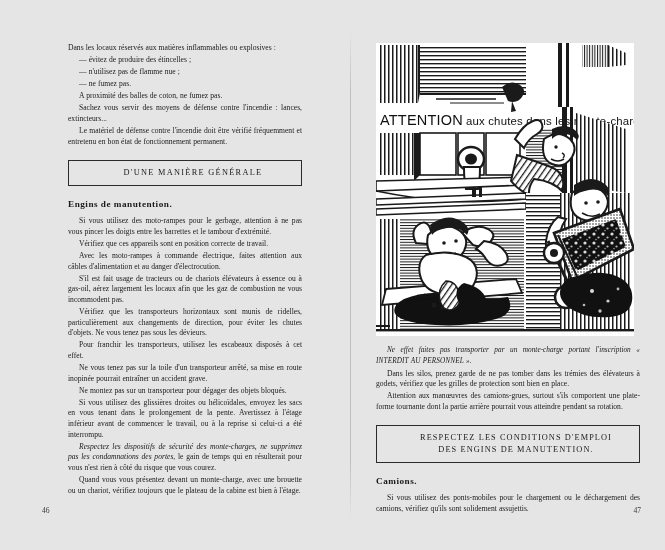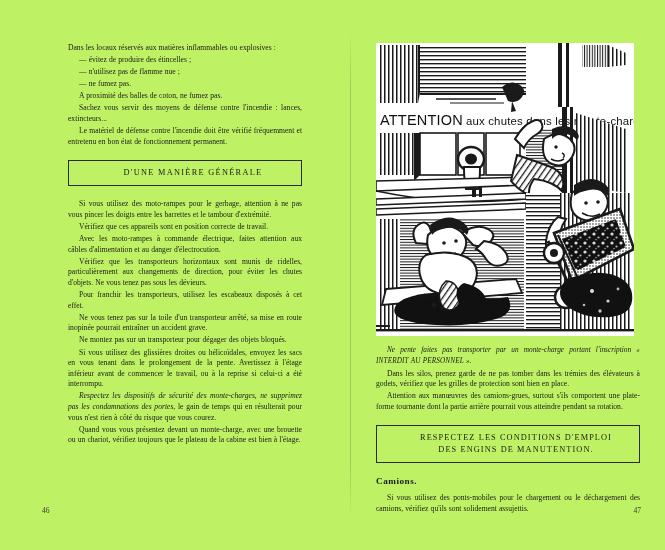--- a/index.html
+++ b/index.html
@@ -11,21 +11,21 @@
     width: 665px;
     height: 550px;
     overflow: hidden;
     font-family: "Liberation Serif", serif;
     color: #1a1a1a;
   }
   .spread {
     position: relative;
     width: 665px;
     height: 550px;
-    background: #bef264;
+    background: #e5e5e5;
   }
   .gutter {
     position: absolute;
     left: 350px;
     top: 30px;
     width: 1px;
     height: 490px;
     background: linear-gradient(to bottom, rgba(0,0,0,0) 0%, rgba(0,0,0,0.16) 12%, rgba(0,0,0,0.16) 88%, rgba(0,0,0,0) 100%);
   }
 
@@ -132,24 +132,26 @@
       <p class="dash">— n'utilisez pas de flamme nue ;</p>
       <p class="dash">— ne fumez pas.</p>
       <p class="indent">A proximité des balles de coton, ne fumez pas.</p>
       <p class="indent">Sachez vous servir des moyens de défense contre l'incendie : lances, extincteurs...</p>
       <p class="indent">Le matériel de défense contre l'incendie doit être vérifié fréquemment et entretenu en bon état de fonctionnement permanent.</p>
 
       <div class="callout">
         <span class="line l1">D'UNE MANIÈRE GÉNÉRALE</span>
       </div>
 
+      <h2 class="section">Engins de manutention.</h2>
 
       <p class="indent">Si vous utilisez des moto-rampes pour le gerbage, attention à ne pas vous pincer les doigts entre les barrettes et le tambour d'extrémité.</p>
       <p class="indent">Vérifiez que ces appareils sont en position correcte de travail.</p>
       <p class="indent">Avec les moto-rampes à commande électrique, faites attention aux câbles d'alimentation et au danger d'électrocution.</p>
+      <p class="indent">S'il est fait usage de tracteurs ou de chariots élévateurs à essence ou à gas-oil, aérez largement les locaux afin que les gaz de combustion ne vous incommodent pas.</p>
       <p class="indent">Vérifiez que les transporteurs horizontaux sont munis de ridelles, particulièrement aux changements de direction, pour éviter les chutes d'objets. Ne vous tenez pas sous les dévieurs.</p>
       <p class="indent">Pour franchir les transporteurs, utilisez les escabeaux disposés à cet effet.</p>
       <p class="indent">Ne vous tenez pas sur la toile d'un transporteur arrêté, sa mise en route inopinée pourrait entraîner un accident grave.</p>
       <p class="indent">Ne montez pas sur un transporteur pour dégager des objets bloqués.</p>
       <p class="indent">Si vous utilisez des glissières droites ou hélicoïdales, envoyez les sacs en vous tenant dans le prolongement de la pente. Avertissez à l'étage inférieur avant de commencer le travail, ou à la reprise si celui-ci a été interrompu.</p>
 
       <p class="indent"><span class="it">Respectez les dispositifs de sécurité des monte-charges, ne supprimez pas les condamnations des portes</span><span>, le gain de temps qui en résulterait pour vous n'est rien à côté du risque que vous courez.</span></p>
 
       <p class="indent">Quand vous vous présentez devant un monte-charge, avec une brouette ou un chariot, vérifiez toujours que le plateau de la cabine est bien à l'étage.</p>
     </div>
@@ -316,21 +318,21 @@
             <circle cx="224" cy="268" r="1.7" fill="#ffffff" opacity="0.75"></circle>
             <circle cx="242" cy="246" r="1.4" fill="#ffffff" opacity="0.7"></circle>
             <circle cx="208" cy="262" r="1.3" fill="#ffffff" opacity="0.7"></circle>
 
             <rect x="0" y="286" width="258" height="2.4" fill="#1a1a1a"></rect>
             <rect x="0" y="282" width="14" height="2" fill="#1a1a1a"></rect>
           </g>
         </svg>
       </div>
 
-      <p class="caption"><span class="it">Ne pente faites pas transporter par un monte-charge portant l'inscription </span><span class="sc">« INTERDIT AU PERSONNEL »</span><span>.</span></p>
+      <p class="caption"><span class="it">Ne effet faites pas transporter par un monte-charge portant l'inscription </span><span class="sc">« INTERDIT AU PERSONNEL »</span><span>.</span></p>
 
       <p class="indent">Dans les silos, prenez garde de ne pas tomber dans les trémies des élévateurs à godets, vérifiez que les grilles de protection sont bien en place.</p>
       <p class="indent">Attention aux manœuvres des camions-grues, surtout s'ils comportent une plate-forme tournante dont la partie arrière pourrait vous atteindre pendant sa rotation.</p>
 
       <div class="callout">
         <span class="line">RESPECTEZ LES CONDITIONS D'EMPLOI</span>
         <span class="line">DES ENGINS DE MANUTENTION.</span>
       </div>
 
       <h2 class="section tight">Camions.</h2>

